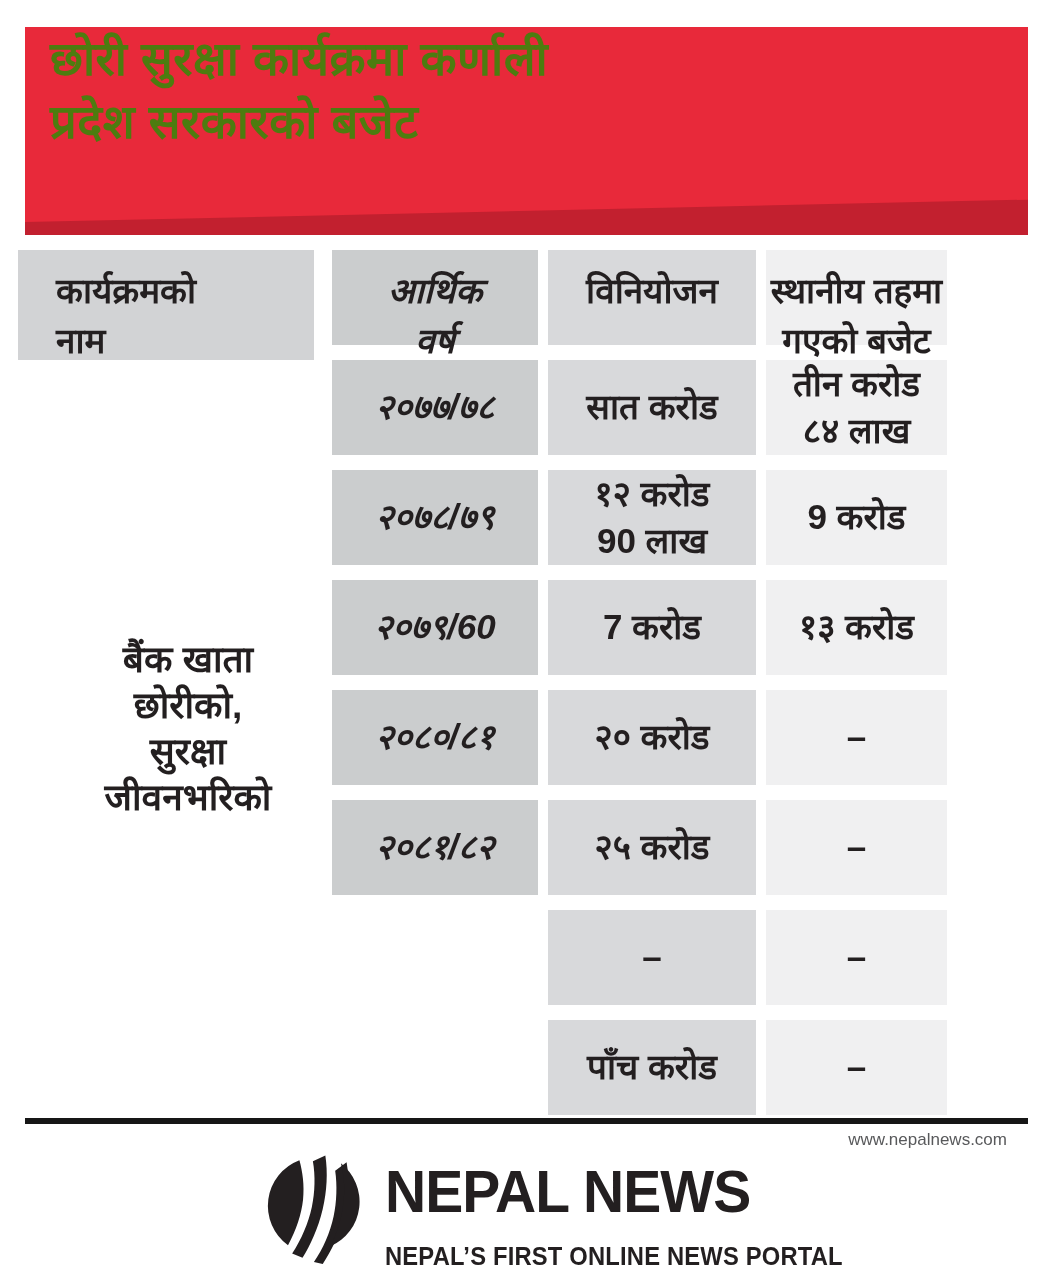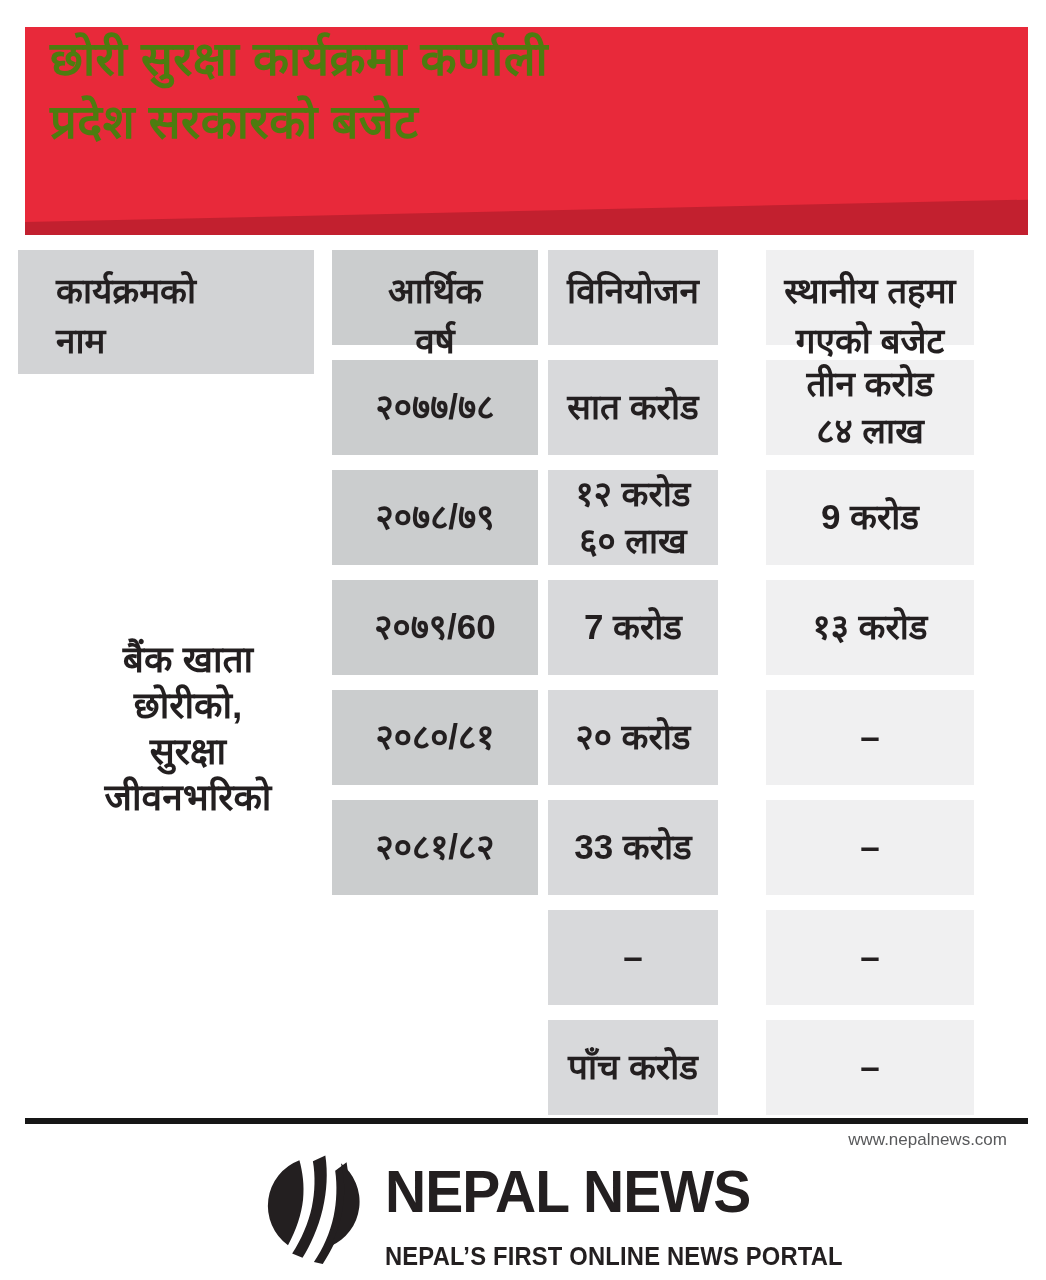--- a/index.html
+++ b/index.html
@@ -52,39 +52,39 @@
     font-size:35px;
     line-height:1.32;
     white-space:pre-line;
     color:var(--text-dark);
     flex:none;
   }
   .cell.head {
     align-items:flex-start;
     padding-top:16px;
     line-height:1.42;
-    height:124px;
+    height:110px;
   }
   .program-head {
     position:absolute; left:18px; top:250px;
     width:296px; height:110px;
     background:var(--cell-col1);
     justify-content:flex-start;
     text-align:left;
     padding-left:38px;
   }
   .col {
     position:absolute; top:250px;
     display:flex; flex-direction:column;
     gap:15px;
   }
   .col .cell { height:95px; }
-  .col-fy    { left:332px; width:206px; }
-  .col-alloc { left:548px; width:170px; }
-  .col-local { left:766px; width:208px; }
+  .col-fy    { left:332px; width:206px;font-style:italic; }
+  .col-alloc { left:548px; width:208px; }
+  .col-local { left:766px; width:181px; }
   .col-fy .cell    { background:var(--cell-col2); }
   .col-alloc .cell { background:var(--cell-col3); }
   .col-local .cell { background:var(--cell-col4); }
 
   .program-name {
     position:absolute; left:58px; top:637px;
     width:260px;
     font-size:37px; font-weight:bold;
     line-height:46px;
     white-space:pre-line;
@@ -153,24 +153,24 @@
     <div class="cell">२०७८/७९</div>
     <div class="cell">२०७९/60</div>
     <div class="cell">२०८०/८१</div>
     <div class="cell">२०८१/८२</div>
   </div>
 
   <div class="col col-alloc">
     <div class="cell head">विनियोजन</div>
     <div class="cell">सात करोड</div>
     <div class="cell">१२ करोड
-६० लाख</div>
+90 लाख</div>
     <div class="cell">7 करोड</div>
     <div class="cell">२० करोड</div>
-    <div class="cell">33 करोड</div>
+    <div class="cell">२५ करोड</div>
     <div class="cell">–</div>
     <div class="cell">पाँच करोड</div>
   </div>
 
   <div class="col col-local">
     <div class="cell head">स्थानीय तहमा
 गएको बजेट</div>
     <div class="cell">तीन करोड
 ८४ लाख</div>
     <div class="cell">9 करोड</div>

